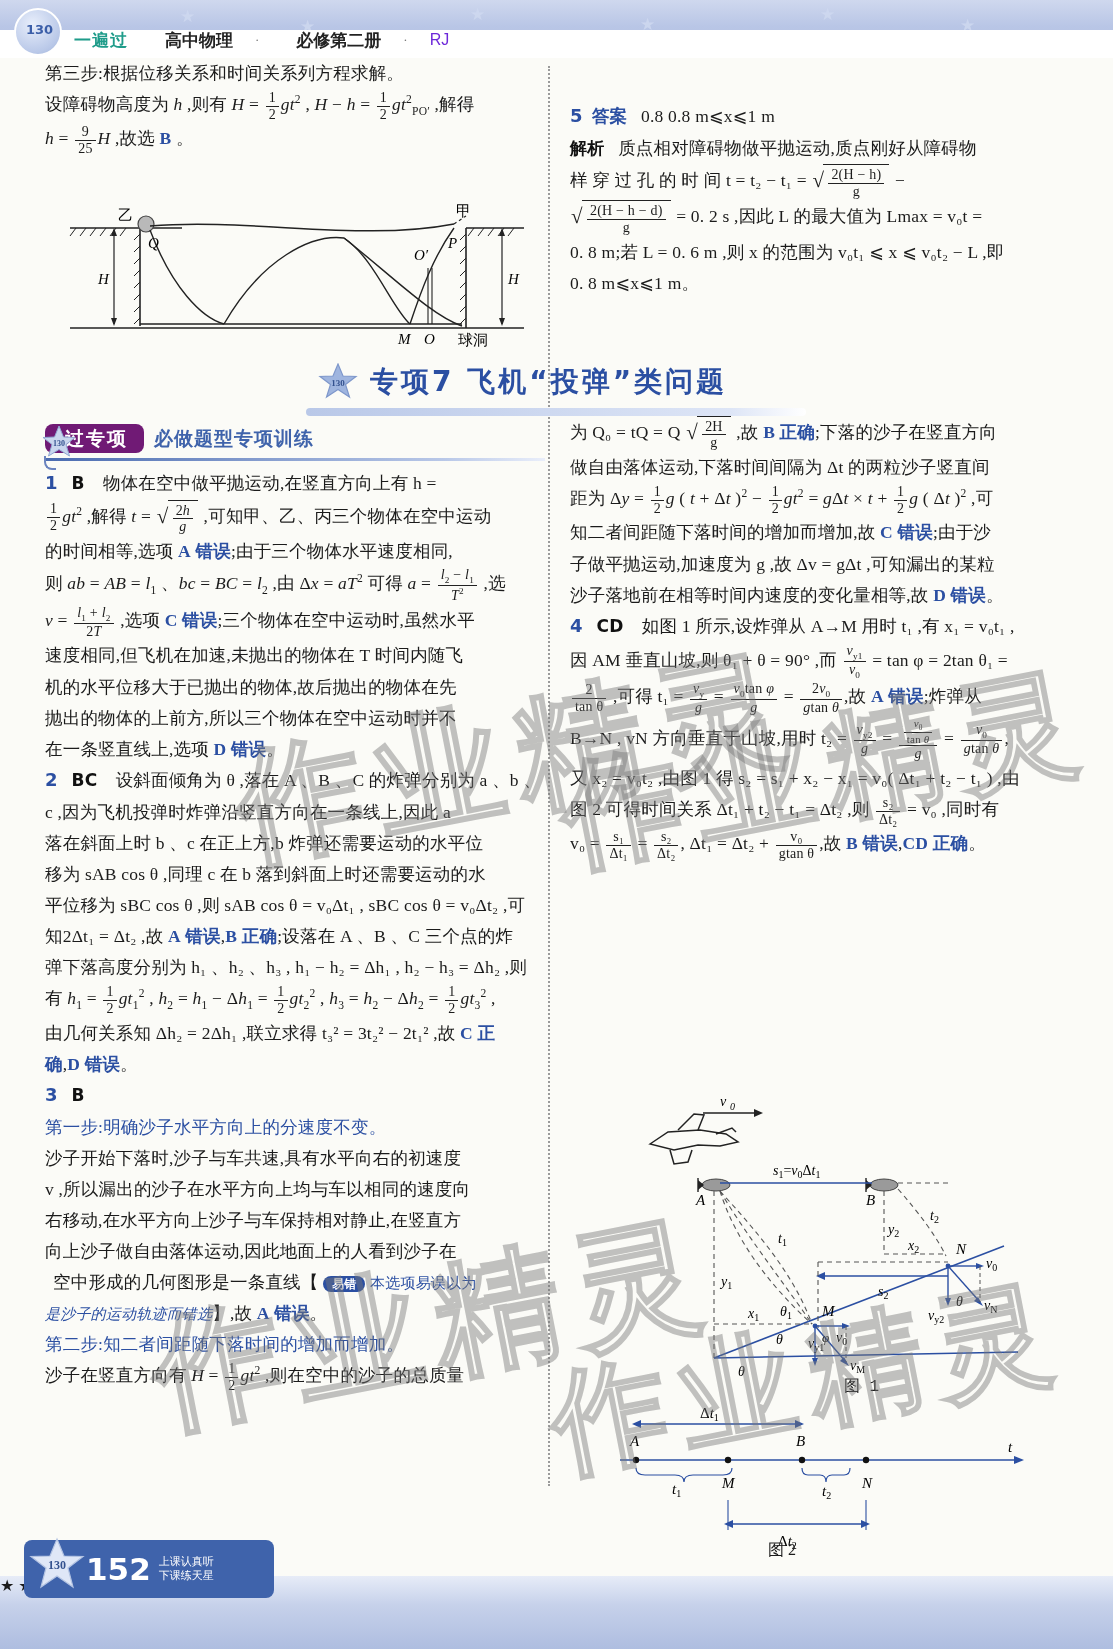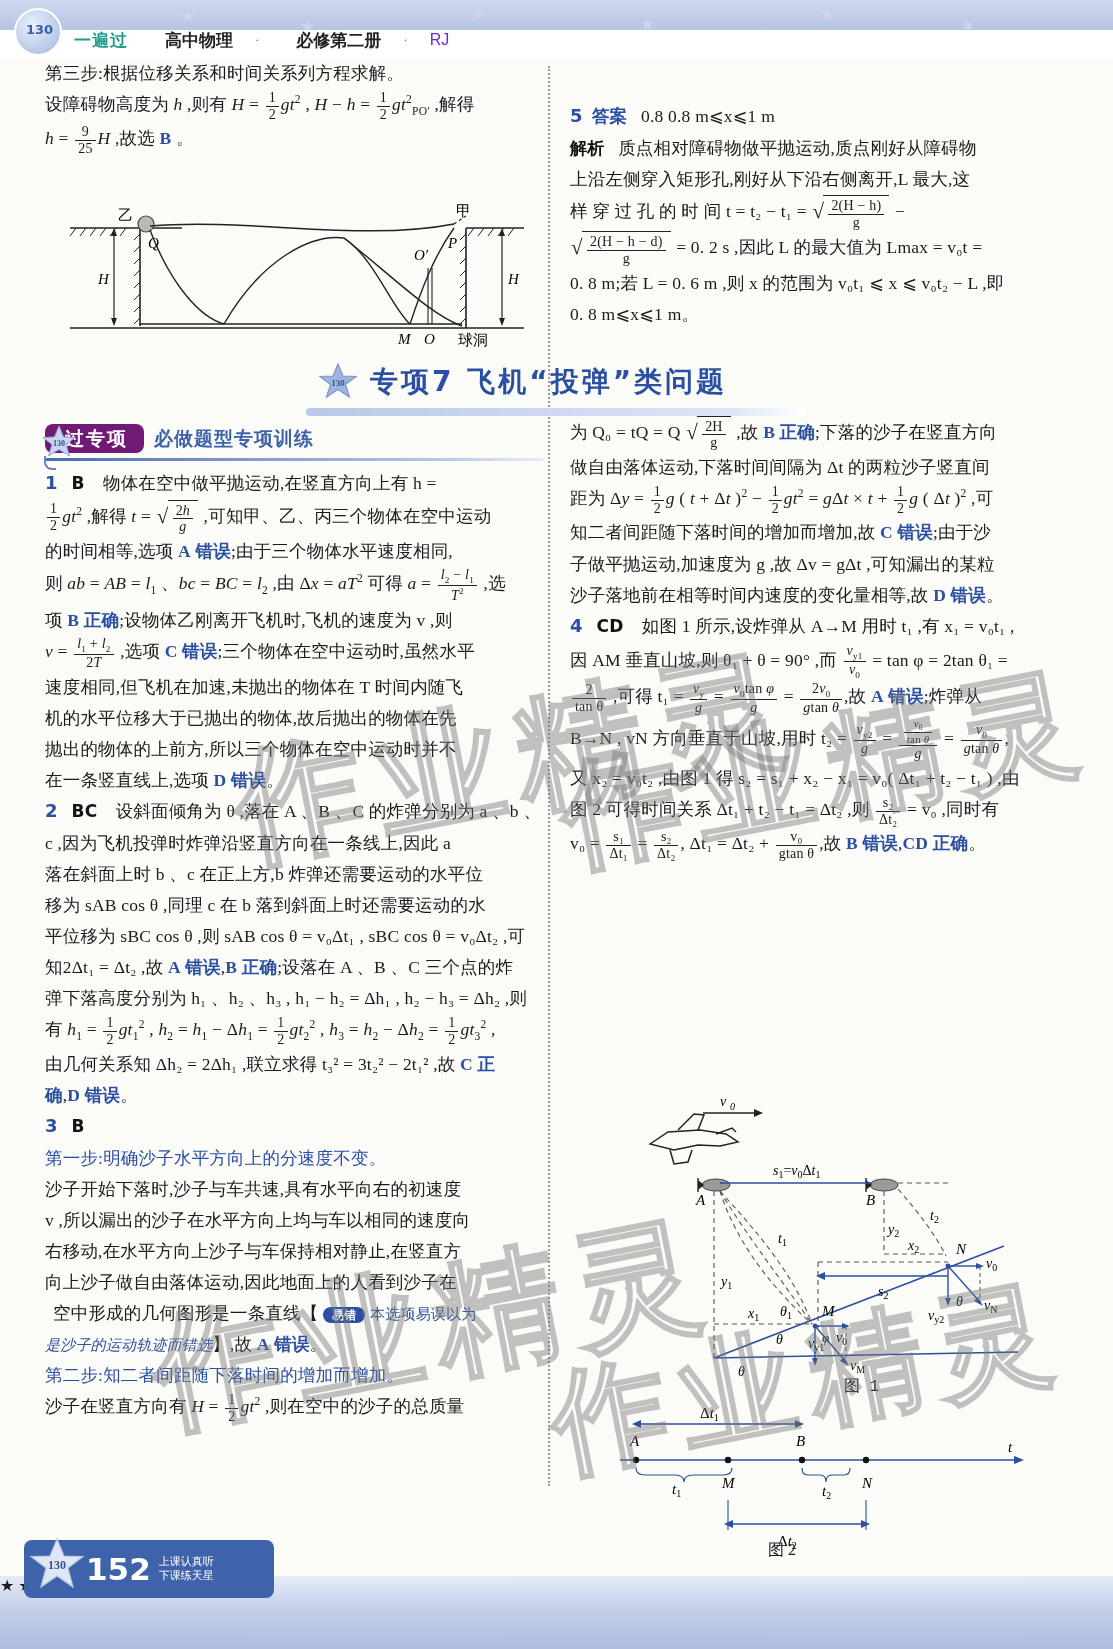--- a/index.html
+++ b/index.html
@@ -324,24 +324,20 @@
     </p>
     <p class="tx">
       <span>的时间相等,选项 </span><span class="blue">A</span>
       <span class="blue">错误</span><span>;由于三个物体水平速度相同,</span>
     </p>
     <p class="tx">
       则 <span class="it">ab</span> = <span class="it">AB</span> = <span class="it">l</span><sub>1</sub> 、<span class="it">bc</span> = <span class="it">BC</span> = <span class="it">l</span><sub>2</sub> ,由 Δ<span class="it">x</span> = <span class="it">aT</span><sup>2</sup> 可得 <span class="it">a</span> =
       <span class="frac"><span class="n"><span class="it">l</span><sub>2</sub> − <span class="it">l</span><sub>1</sub></span><span class="d"><span class="it">T</span><sup>2</sup></span></span> ,选
     </p>
     <p class="tx">
-      <span>项 </span><span class="blue">B</span>
-      <span class="blue">正确</span><span>;设物体乙刚离开飞机时,飞机的速度为 v ,则</span>
-    </p>
-    <p class="tx">
       <span class="it">v</span> = <span class="frac"><span class="n"><span class="it">l</span><sub>1</sub> + <span class="it">l</span><sub>2</sub></span><span class="d">2<span class="it">T</span></span></span>
       <span>,选项 </span><span class="blue">C</span>
       <span class="blue">错误</span><span>;三个物体在空中运动时,虽然水平</span>
     </p>
     <p class="tx">速度相同,但飞机在加速,未抛出的物体在 T 时间内随飞</p>
     <p class="tx">机的水平位移大于已抛出的物体,故后抛出的物体在先</p>
     <p class="tx">抛出的物体的上前方,所以三个物体在空中运动时并不</p>
     <p class="tx">
       <span>在一条竖直线上,选项 </span><span class="blue">D</span>
       <span class="blue">错误</span><span>。</span>
@@ -406,21 +402,20 @@
 
     <p class="tx">
       <span class="qn">5</span>&nbsp;
       <span class="blue">答案</span>&nbsp;&nbsp;
       <span>0.8   0.8 m⩽x⩽1 m</span>
     </p>
     <p class="tx">
       <span class="ansL">解析</span>&nbsp;&nbsp;
       <span>质点相对障碍物做平抛运动,质点刚好从障碍物</span>
     </p>
-    <p class="tx">上沿左侧穿入矩形孔,刚好从下沿右侧离开,L 最大,这</p>
     <p class="tx">
       <span>样 穿 过 孔 的 时 间 t = t₂ − t₁ =</span>
       <span class="rt"><span class="bar"><span class="frac"><span class="n">2(H − h)</span><span class="d">g</span></span></span></span>
       <span>−</span>
     </p>
     <p class="tx">
       <span class="rt"><span class="bar"><span class="frac"><span class="n">2(H − h − d)</span><span class="d">g</span></span></span></span>
       <span>= 0. 2 s ,因此 L 的最大值为 Lmax = v₀t =</span>
     </p>
     <p class="tx">0. 8 m;若 L = 0. 6 m ,则 x 的范围为 v₀t₁ ⩽ x ⩽ v₀t₂ − L ,即</p>

